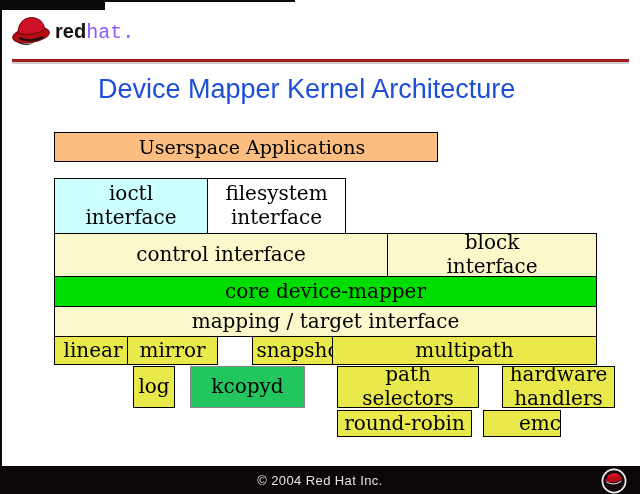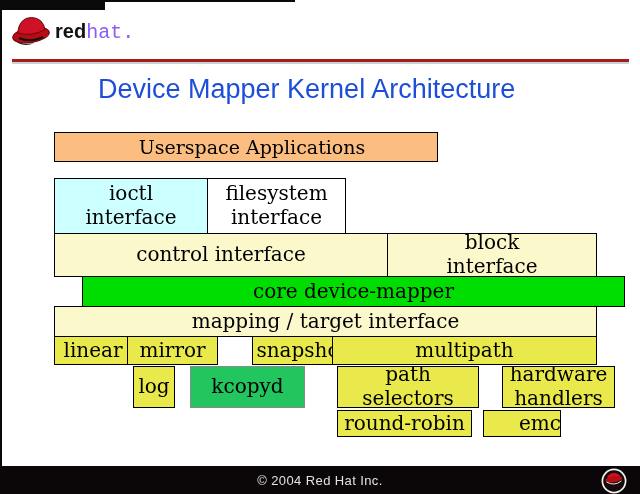--- a/index.html
+++ b/index.html
@@ -76,21 +76,21 @@
 
   <div class="bx cyan" style="left:54px;top:178px;width:154px;height:56px;">ioctl
 interface</div>
   <div class="bx white" style="left:207px;top:178px;width:139px;height:56px;">filesystem
 interface</div>
 
   <div class="bx pale" style="left:54px;top:233px;width:334px;height:44px;">control interface</div>
   <div class="bx pale" style="left:387px;top:233px;width:210px;height:44px;">block
 interface</div>
 
-  <div class="bx green" style="left:54px;top:276px;width:543px;height:31px;margin-left:28px;">core device-mapper</div>
+  <div class="bx green" style="left:54px;top:276px;width:543px;height:31px;">core device-mapper</div>
 
   <div class="bx pale" style="left:54px;top:306px;width:543px;height:31px;">mapping / target interface</div>
 
   <div class="bx yellow" style="left:54px;top:336px;width:78px;height:29px;">linear</div>
   <div class="bx yellow" style="left:127px;top:336px;width:91px;height:29px;">mirror</div>
   <div class="bx yellow" style="left:217px;top:336px;width:100px;height:29px;margin-left:35px;">snapshot</div>
   <div class="bx yellow" style="left:332px;top:336px;width:265px;height:29px;">multipath</div>
 
   <div class="bx yellow" style="left:133px;top:366px;width:42px;height:42px;">log</div>
   <div class="bx gray" style="left:190px;top:366px;width:115px;height:42px;">kcopyd</div>

